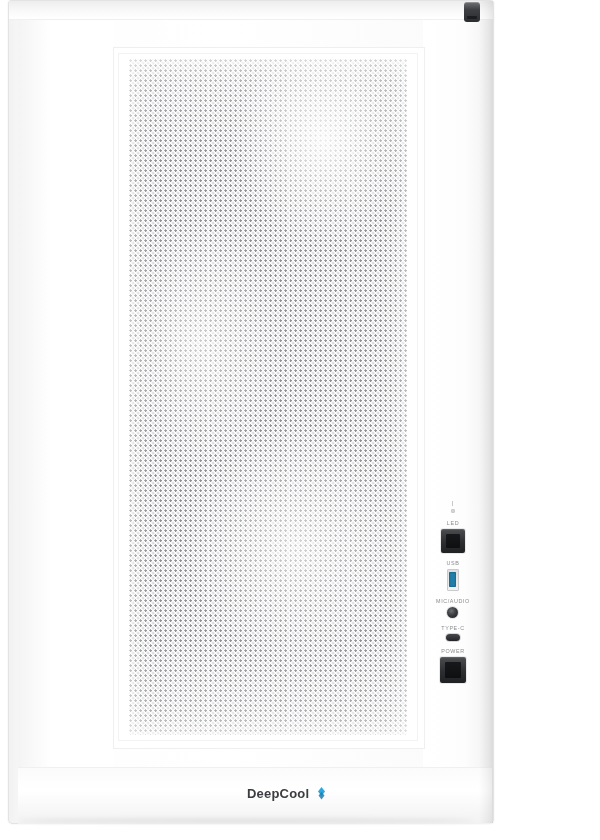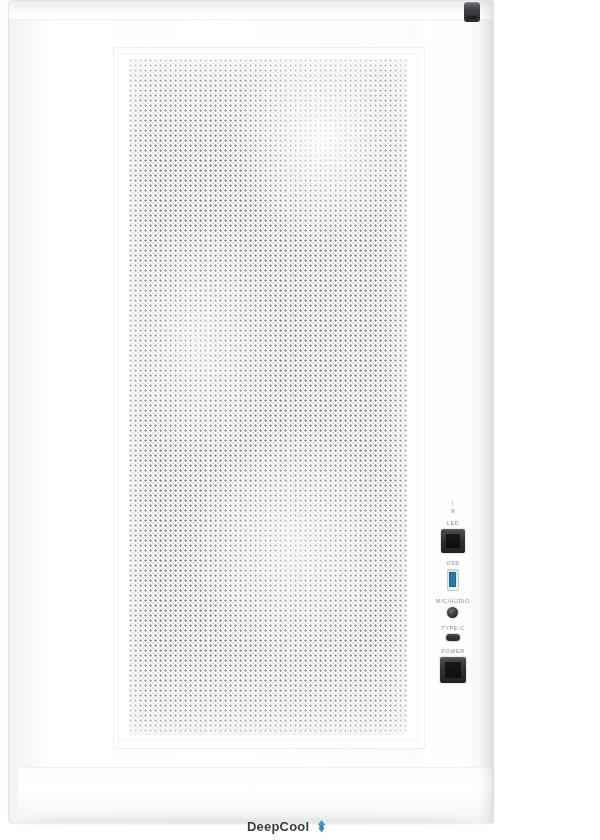--- a/index.html
+++ b/index.html
@@ -176,21 +176,20 @@
   }
 
   
   .brand {
     position: absolute;
     left: 238px;
     top: 785px;
     display: flex;
     align-items: center;
     gap: 5px;
-    margin-top: 33px;
   }
   .brand-text {
     font-size: 13px;
     font-weight: bold;
     letter-spacing: 0.2px;
     color: #3b3d40;
   }
   .brand-mark {
     width: 15px;
     height: 15px;

